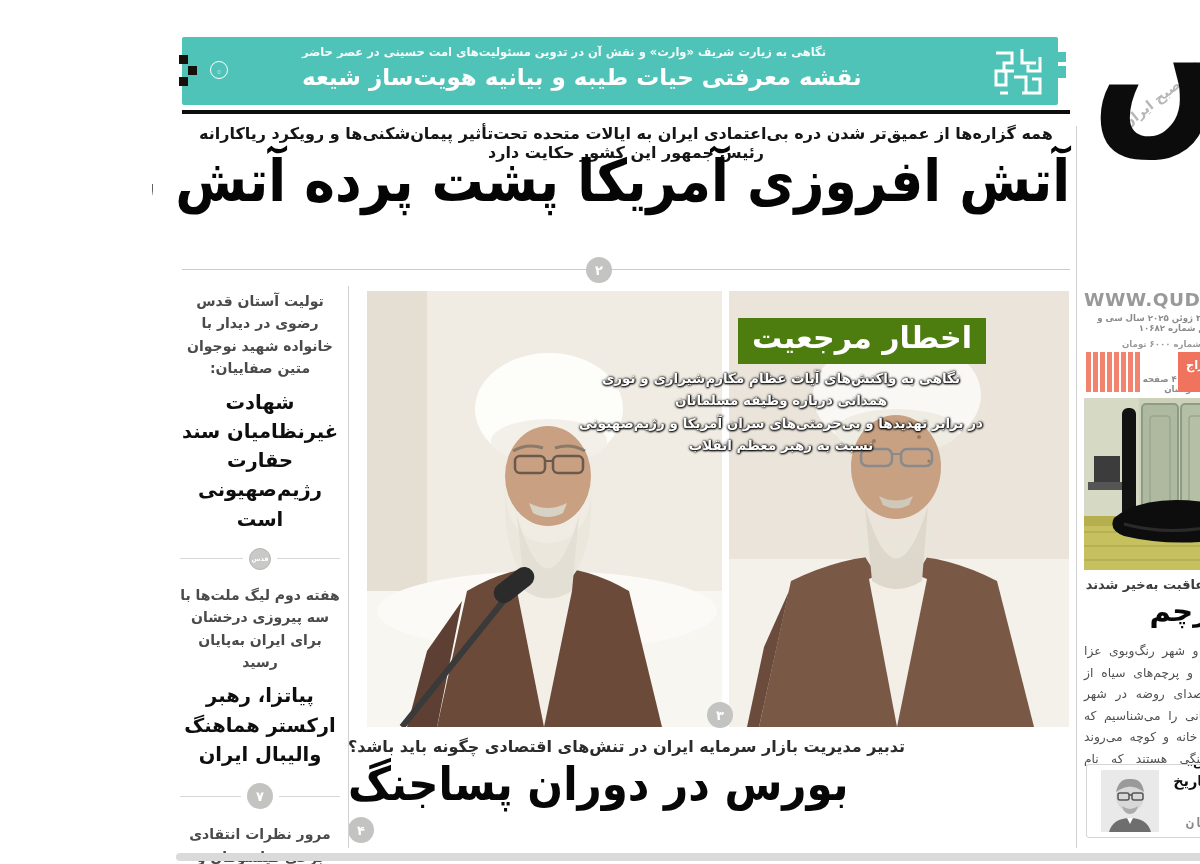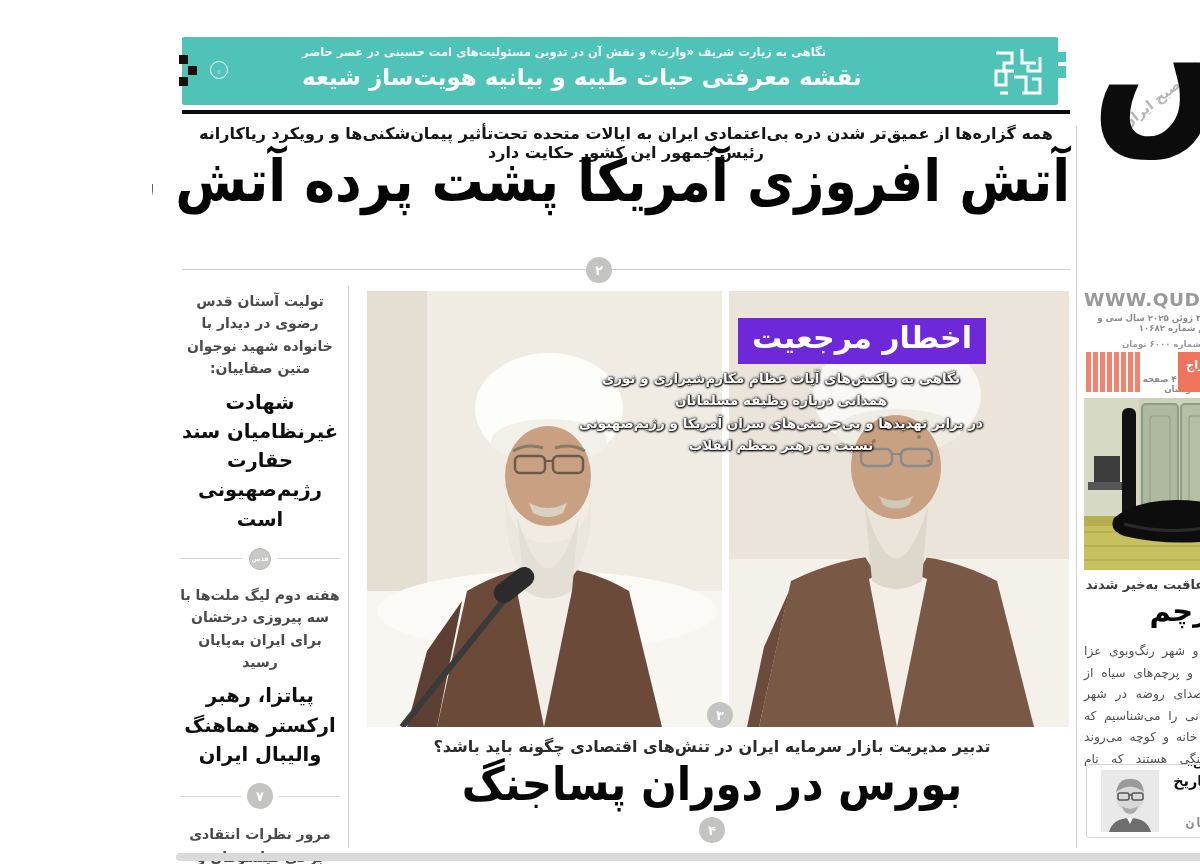--- a/index.html
+++ b/index.html
@@ -50,28 +50,28 @@
   
   .left-col { position:absolute; left:28px; top:290px; width:160px; text-align:center; }
   .col-kicker { font-size:14px; line-height:1.6; color:#4a4a4a; font-weight:bold; }
   .col-headline { font-size:19.5px; line-height:1.5; color:#0e0e0e; font-weight:bold; margin-top:8px; }
   .col-div { display:flex; align-items:center; justify-content:center; gap:6px; margin:14px 0; }
   .col-div .line { flex:1; height:1px; background:#d6d6d6; }
 
   
   .photos { position:absolute; left:215px; top:291px; width:702px; height:436px; display:flex; gap:7px; direction:ltr; }
   .photos svg { display:block; }
-  .overlay-title { position:absolute; right:214px; top:318px; background:#6d28d9; color:#fff; font-size:30px; font-weight:900;
+  .overlay-title { position:absolute; right:214px; top:318px; background:#4d7c0f; color:#fff; font-size:30px; font-weight:900;
                    padding:2px 14px 8px 14px; line-height:1.2; }
   .overlay-caption { position:absolute; right:214px; top:367px; width:410px; text-align:center; color:#fff;
                      font-size:13.5px; font-weight:bold; line-height:1.65;
                      text-shadow:0 0 3px #000, 0 1px 2px #000, 1px 0 2px #000; }
 
   
-  .market { position:absolute; left:196px; top:737px; width:728px; text-align:center; }
+  .market { position:absolute; left:196px; top:737px; width:728px; text-align:left; }
   .market-kicker { font-size:16px; font-weight:bold; color:#2c2c2c; }
   .market-headline { font-size:42px; font-weight:900; color:#070707; margin-top:4px; transform:scaleY(1.1); }
   .market .page-circle { margin-top:8px; }
 
   
   .sidebar { position:absolute; left:932px; top:0; width:258px; height:864px; }
   .sb-url { position:absolute; left:0; top:289px; width:194px; text-align:center; font-size:18.5px; font-weight:bold;
             color:#999; letter-spacing:.5px; direction:ltr; }
   .sb-info { position:absolute; left:0; width:194px; text-align:center; font-size:8.6px; color:#8a8a8a; font-weight:bold; }
   .sbi1 { top:313px; } .sbi2 { top:337px;margin-top:37px; } .sbi3 { top:339px; color:#9a9a9a; }

